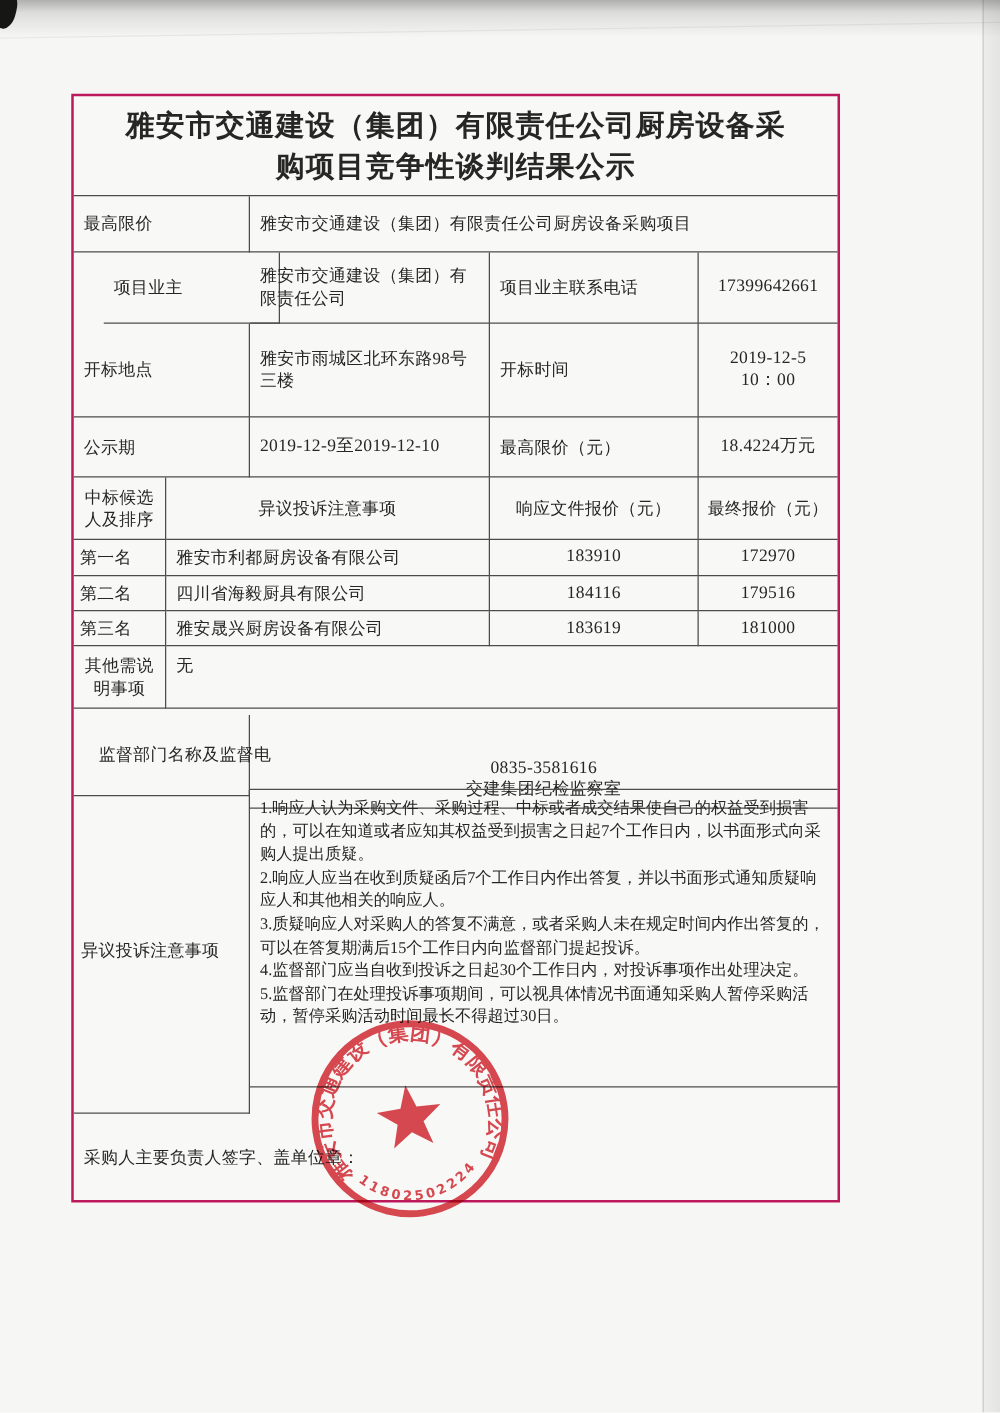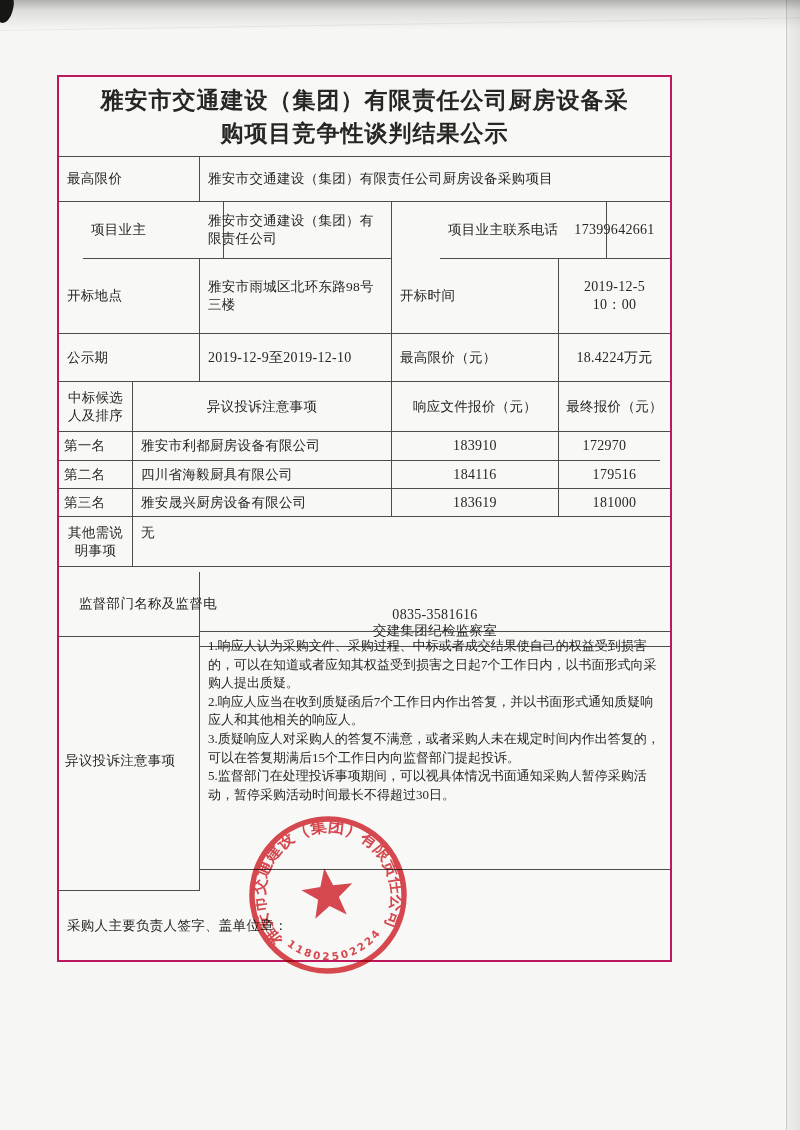--- a/index.html
+++ b/index.html
@@ -53,21 +53,21 @@
 
   <div class="cell title-cell bb" style="left:0;top:0;width:611px;height:80px;">
     <span>雅安市交通建设（集团）有限责任公司厨房设备采购项目竞争性谈判结果公示</span>
   </div>
 
   <div class="cell lab br bb" style="left:0;top:80px;width:141px;height:45px;">最高限价</div>
   <div class="cell val-left bb" style="left:141px;top:80px;width:470px;height:45px;">雅安市交通建设（集团）有限责任公司厨房设备采购项目</div>
 
   <div class="cell lab br bb" style="left:0;top:125px;width:141px;height:57px;margin-left:24px;">项目业主</div>
   <div class="cell val-left br bb" style="left:141px;top:125px;width:192px;height:57px;">雅安市交通建设（集团）有限责任公司</div>
-  <div class="cell lab br bb" style="left:333px;top:125px;width:167px;height:57px;margin-left:48px;">项目业主联系电话</div>
+  <div class="cell lab br bb" style="left:333px;top:125px;width:167px;height:57px;">项目业主联系电话</div>
   <div class="cell center bb money" style="left:500px;top:125px;width:111px;height:57px;">17399642661</div>
 
   <div class="cell lab br bb" style="left:0;top:182px;width:141px;height:75px;">开标地点</div>
   <div class="cell val-left br bb" style="left:141px;top:182px;width:192px;height:75px;">雅安市雨城区北环东路98号三楼</div>
   <div class="cell lab br bb" style="left:333px;top:182px;width:167px;height:75px;">开标时间</div>
   <div class="cell center bb money" style="left:500px;top:182px;width:111px;height:75px;">
     <span class="two-line">
       <span>2019-12-5</span><br>
       <span>10：00</span>
     </span>
@@ -79,21 +79,21 @@
   <div class="cell center bb money" style="left:500px;top:257px;width:111px;height:48px;">18.4224万元</div>
 
   <div class="cell center br bb" style="left:0;top:305px;width:74px;height:50px;padding:0 6px;">中标候选人及排序</div>
   <div class="cell center br bb" style="left:74px;top:305px;width:259px;height:50px;">异议投诉注意事项</div>
   <div class="cell center br bb" style="left:333px;top:305px;width:167px;height:50px;">响应文件报价（元）</div>
   <div class="cell center bb" style="left:500px;top:305px;width:111px;height:50px;">最终报价（元）</div>
 
   <div class="cell lab br bb" style="left:0;top:355px;width:74px;height:29px;padding-left:5px;">第一名</div>
   <div class="cell val-left br bb" style="left:74px;top:355px;width:259px;height:29px;">雅安市利都厨房设备有限公司</div>
   <div class="cell center br bb money" style="left:333px;top:355px;width:167px;height:29px;">183910</div>
-  <div class="cell center bb money" style="left:490px;top:355px;width:111px;height:29px;text-align:center;">172970</div>
+  <div class="cell center bb money" style="left:500px;top:355px;width:111px;height:29px;text-align:center;">172970</div>
 
   <div class="cell lab br bb" style="left:0;top:384px;width:74px;height:28px;padding-left:5px;">第二名</div>
   <div class="cell val-left br bb" style="left:74px;top:384px;width:259px;height:28px;">四川省海毅厨具有限公司</div>
   <div class="cell center br bb money" style="left:333px;top:384px;width:167px;height:28px;">184116</div>
   <div class="cell center bb money" style="left:500px;top:384px;width:111px;height:28px;">179516</div>
 
   <div class="cell lab br bb" style="left:0;top:412px;width:74px;height:28px;padding-left:5px;">第三名</div>
   <div class="cell val-left br bb" style="left:74px;top:412px;width:259px;height:28px;">雅安晟兴厨房设备有限公司</div>
   <div class="cell center br bb money" style="left:333px;top:412px;width:167px;height:28px;">183619</div>
   <div class="cell center bb money" style="left:500px;top:412px;width:111px;height:28px;">181000</div>
@@ -103,20 +103,21 @@
 
   <div class="cell lab br bb nowrap" style="left:0;top:495px;width:141px;height:65px;padding-left:20px;">监督部门名称及监督电</div>
   <div class="cell center bb" style="left:141px;top:490px;width:470px;height:32px;margin-top:48px;">交建集团纪检监察室</div>
   <div class="cell center bb money" style="left:141px;top:522px;width:470px;height:33px;">0835-3581616</div>
 
   <div class="cell lab br bb" style="left:0;top:555px;width:141px;height:259px;padding-left:6px;">异议投诉注意事项</div>
   <div class="cell fine bb" style="left:141px;top:534px;width:470px;height:259px;">
     <p class="para">1.响应人认为采购文件、采购过程、中标或者成交结果使自己的权益受到损害的，可以在知道或者应知其权益受到损害之日起7个工作日内，以书面形式向采购人提出质疑。</p>
     <p class="para">2.响应人应当在收到质疑函后7个工作日内作出答复，并以书面形式通知质疑响应人和其他相关的响应人。</p>
     <p class="para">3.质疑响应人对采购人的答复不满意，或者采购人未在规定时间内作出答复的，可以在答复期满后15个工作日内向监督部门提起投诉。</p>
+    <p class="para">4.监督部门应当自收到投诉之日起30个工作日内，对投诉事项作出处理决定。</p>
     <p class="para">5.监督部门在处理投诉事项期间，可以视具体情况书面通知采购人暂停采购活动，暂停采购活动时间最长不得超过30日。</p>
   </div>
 
   <div class="cell lab" style="left:0;top:814px;width:611px;height:69px;">采购人主要负责人签字、盖单位章：</div>
 </div>
 
 <svg class="seal" viewBox="-89 -89 178 178">
   <g transform="rotate(-8)">
     <circle r="76" fill="none" stroke="#d93a42" stroke-width="5.5"></circle>
     <path id="sealArcTop" d="M -52 38 A 64 64 0 1 1 52 38" fill="none"></path>

